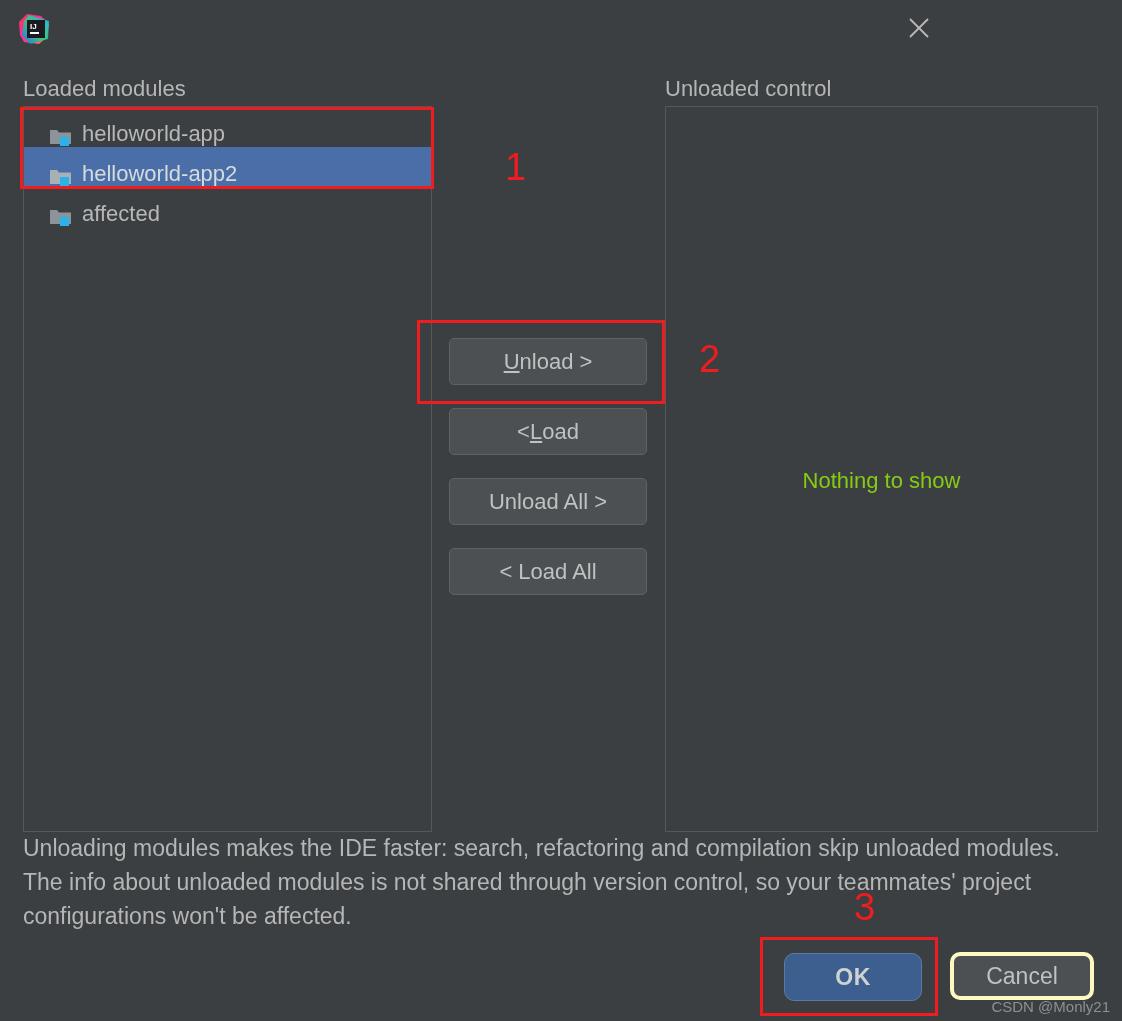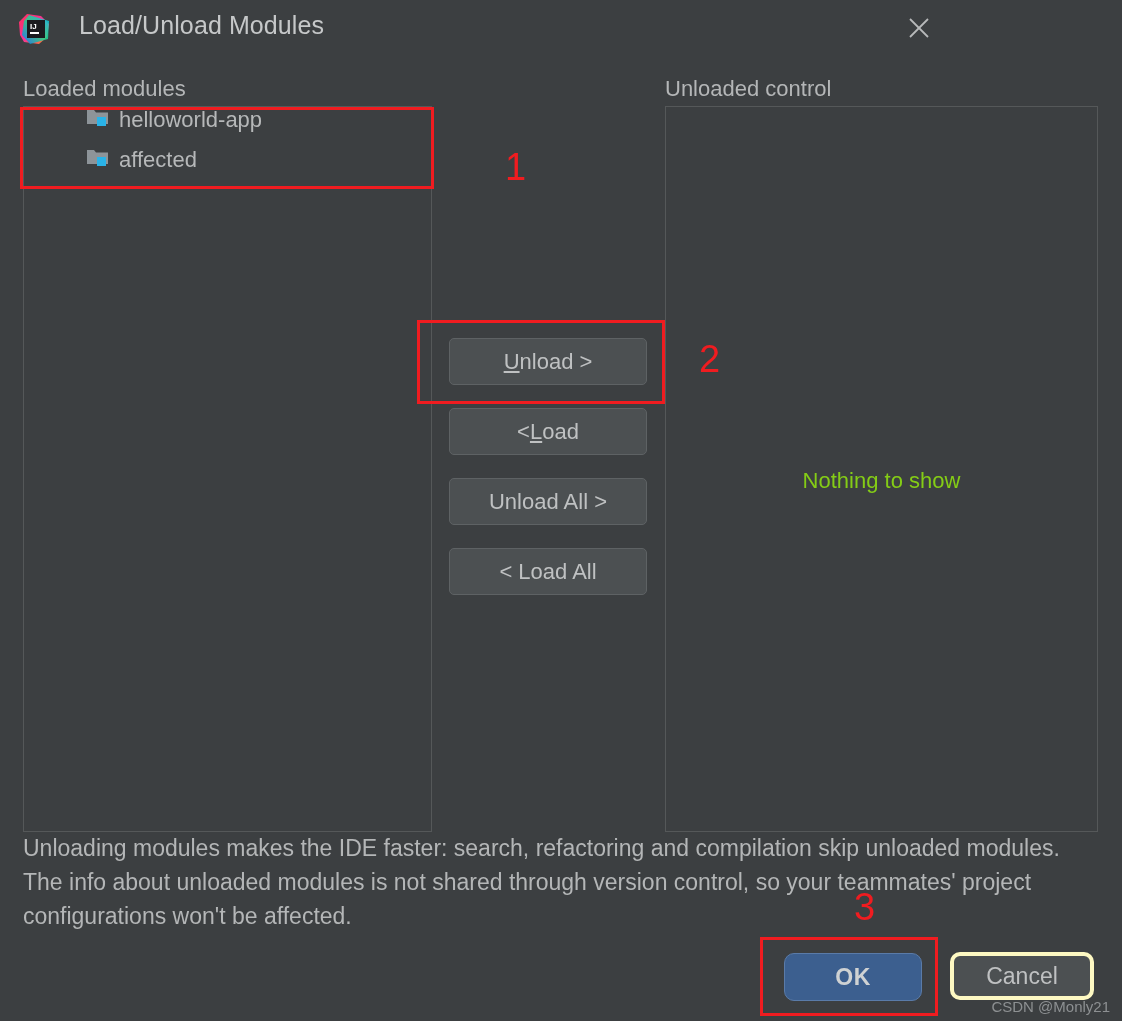--- a/index.html
+++ b/index.html
@@ -60,22 +60,22 @@
     border: 1px solid #555859;
     box-sizing: border-box;
     overflow: hidden;
   }
   #loaded-panel   { left: 23px;  top: 106px; width: 409px; height: 726px; }
   #unloaded-panel { left: 665px; top: 106px; width: 433px; height: 726px; }
 
   .module-row {
     height: 40px;
     display: flex;
-    align-items: flex-start;
-    padding-left: 62px;
+    align-items: flex-end;
+    padding-left: 25px;
     box-sizing: border-box;
     cursor: default;
   }
   .module-row.selected { background: #4a6fa8; }
 
   .module-icon {
     width: 24px; height: 20px;
     margin-right: 9px;
     flex: 0 0 auto;
     position: relative;
@@ -216,41 +216,49 @@
         </linearGradient>
       </defs>
       <polygon points="1,9 9,1 23,3 31,11 29,24 21,31 6,29 2,22" fill="url(#ijA)"></polygon>
       <polygon points="11,2 31,8 30,26 12,31 4,22 6,8" fill="url(#ijB)" opacity="0.85"></polygon>
       <rect x="9" y="7" width="18" height="18" fill="#1b1b1f"></rect>
       <text x="12" y="16" font-family="&quot;Liberation Sans&quot;, sans-serif" font-size="8" font-weight="bold" fill="#ffffff">IJ</text>
       <rect x="12" y="19" width="9" height="2" fill="#ffffff"></rect>
     </svg>
   </span>
 
-  <div class="title-text">Load/Unload Modules</div>
 
   <div class="close-btn">
     <svg width="34" height="34" viewBox="0 0 34 34">
       <line x1="8" y1="8" x2="26" y2="26" stroke="#b8babb" stroke-width="1.8"></line>
       <line x1="26" y1="8" x2="8" y2="26" stroke="#b8babb" stroke-width="1.8"></line>
     </svg>
   </div>
 </div>
 
 <div class="col-label" id="loaded-label">Loaded modules</div>
 
 <div class="list-panel" id="loaded-panel">
   <div class="module-row">
     <span class="module-icon">
       <svg width="24" height="20" viewBox="0 0 24 20">
         <path d="M1 3 h7 l2 2.5 h12 V17 H1 Z" fill="#8d9499"></path>
         <rect x="11" y="10" width="9" height="9" fill="#2ab3e8"></rect>
       </svg>
     </span>
     <span class="module-label">helloworld-app</span>
+  </div>
+  <div class="module-row selected">
+    <span class="module-icon">
+      <svg width="24" height="20" viewBox="0 0 24 20">
+        <path d="M1 3 h7 l2 2.5 h12 V17 H1 Z" fill="#a9b0b5"></path>
+        <rect x="11" y="10" width="9" height="9" fill="#2ab3e8"></rect>
+      </svg>
+    </span>
+    <span class="module-label">helloworld-app2</span>
   </div>
   <div class="module-row">
     <span class="module-icon">
       <svg width="24" height="20" viewBox="0 0 24 20">
         <path d="M1 3 h7 l2 2.5 h12 V17 H1 Z" fill="#8d9499"></path>
         <rect x="11" y="10" width="9" height="9" fill="#2ab3e8"></rect>
       </svg>
     </span>
     <span class="module-label">affected</span>
   </div>

